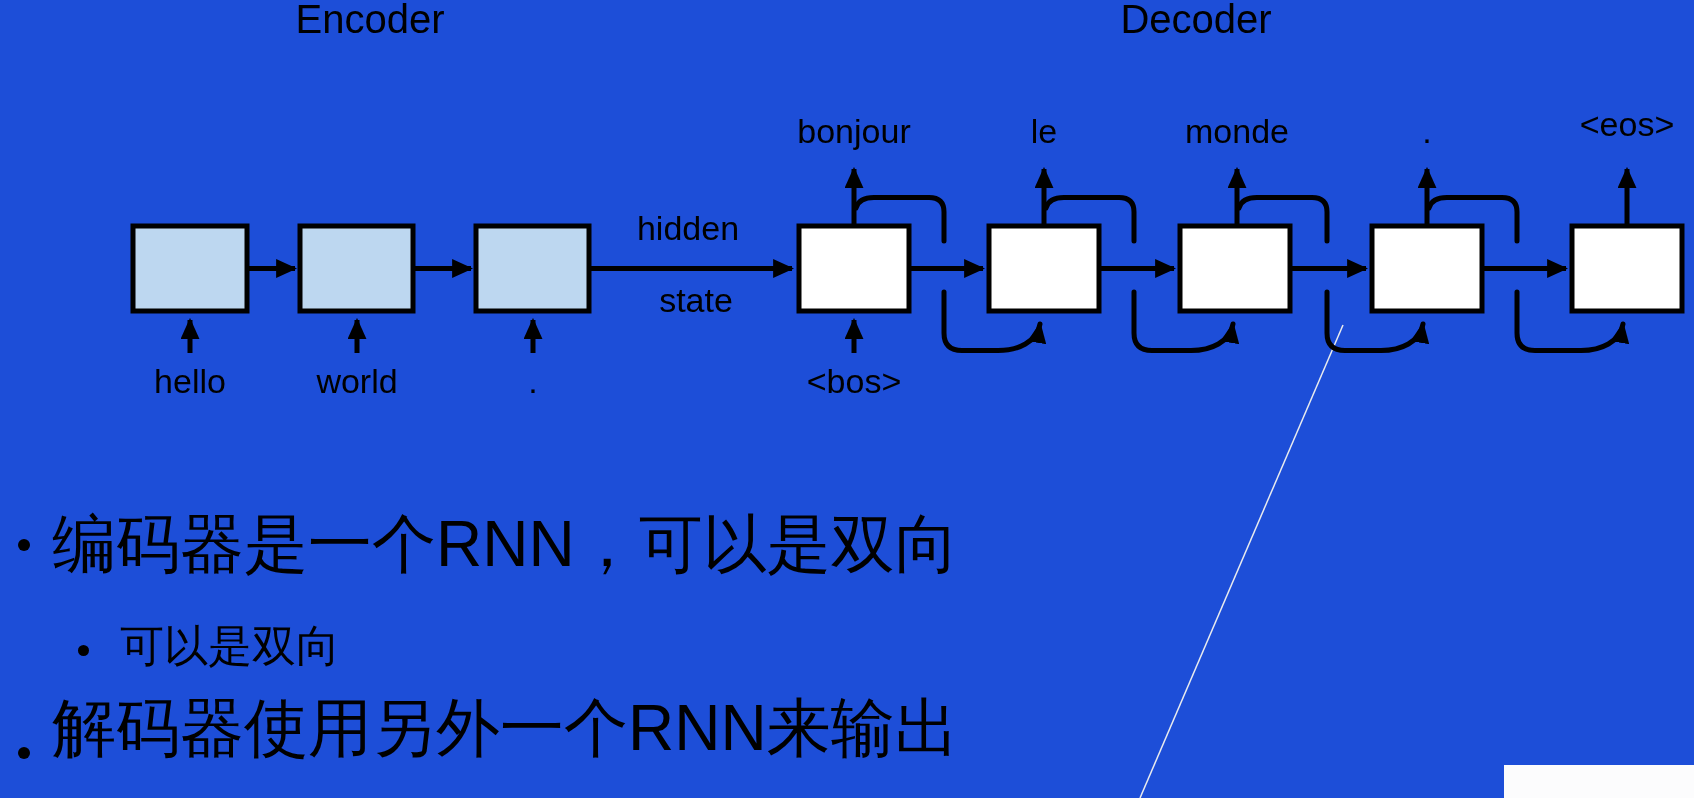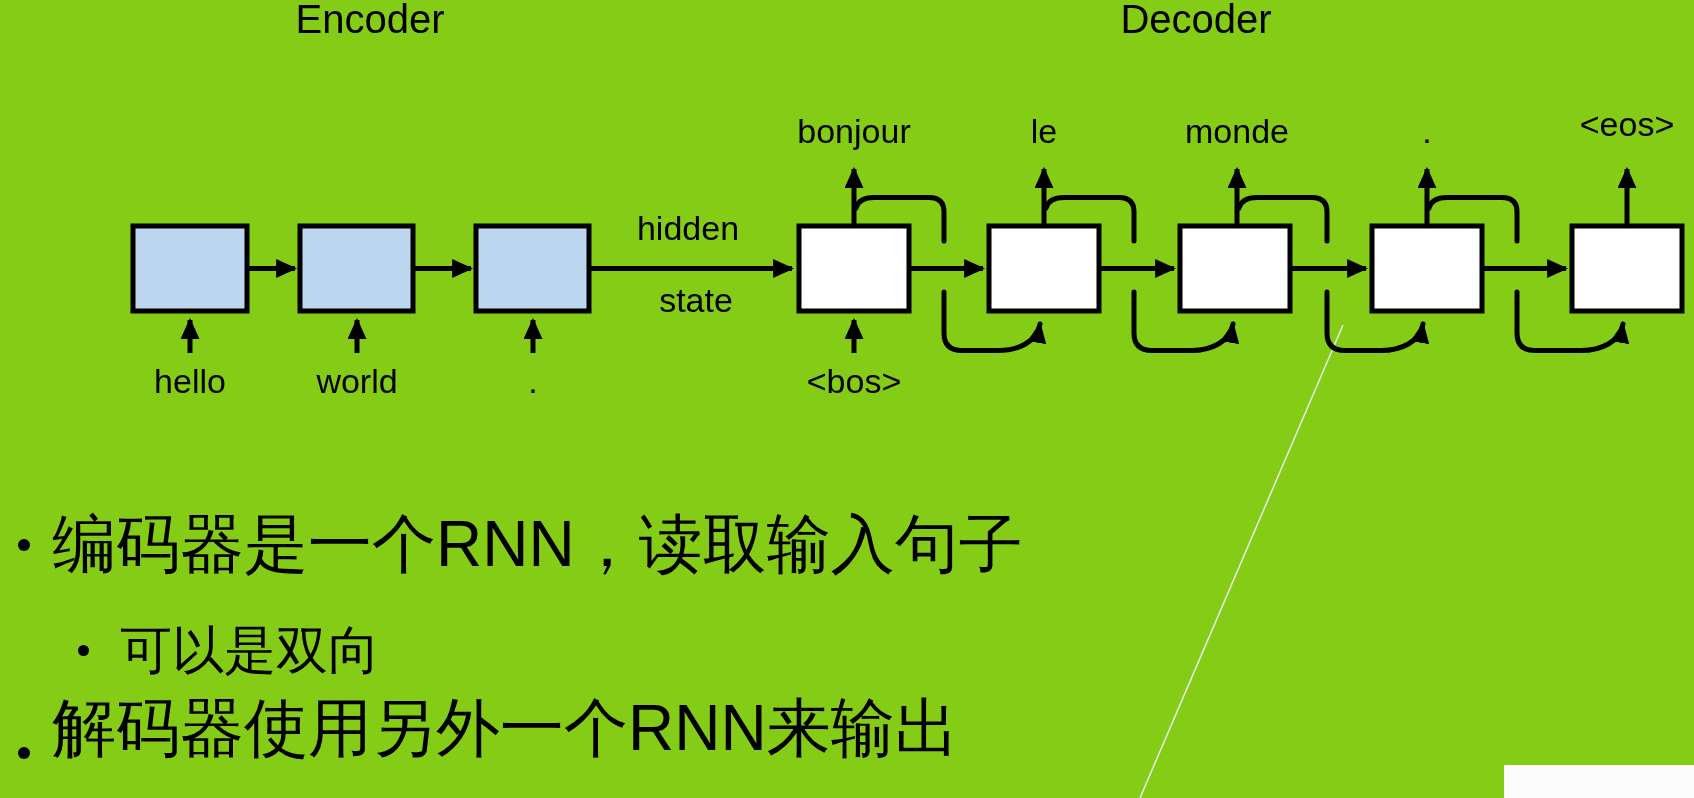--- a/index.html
+++ b/index.html
@@ -4,21 +4,21 @@
 <style>
   html, body {
     margin: 0;
     padding: 0;
     background: #ffffff;
   }
   .stage {
     position: relative;
     width: 1694px;
     height: 798px;
-    background: #84cc16;
+    background: #1d4ed8;
     overflow: hidden;
     font-family: "Liberation Sans", sans-serif;
   }
   .diagram-svg {
     position: absolute;
     left: 0;
     top: 0;
   }
   .decor-svg {
     position: absolute;
@@ -33,21 +33,21 @@
   }
   .bullet-text {
     position: absolute;
     color: #000;
     font-weight: 300;
     line-height: 1;
     white-space: nowrap;
     letter-spacing: 0px;
   }
   .bt-large { font-size: 64px; }
-  .bt-small { font-size: 52px; }
+  .bt-small { font-size: 44px; }
   .corner-shade {
     position: absolute;
     left: 1504px;
     top: 765px;
     width: 190px;
     height: 33px;
     background: #fcfcfd;
   }
   svg text {
     fill: #000;
@@ -144,21 +144,21 @@
     <g>
       <text class="diag-label" x="854" y="143" text-anchor="middle">bonjour</text>
       <text class="diag-label" x="1044" y="143" text-anchor="middle">le</text>
       <text class="diag-label" x="1237" y="143" text-anchor="middle">monde</text>
       <text class="diag-label" x="1427" y="143" text-anchor="middle">.</text>
       <text class="diag-label" x="1627" y="136" text-anchor="middle">&lt;eos&gt;</text>
     </g>
   </svg>
 
   <div class="bullet-dot" style="left:18px; top:539px; width:12px; height:12px;"></div>
-  <div class="bullet-text bt-large" style="left:52px; top:512px;">编码器是一个RNN，读取输入句子</div>
+  <div class="bullet-text bt-large" style="left:52px; top:512px;">编码器是一个RNN，可以是双向</div>
 
   <div class="bullet-dot" style="left:78px; top:645px; width:11px; height:11px;"></div>
   <div class="bullet-text bt-small" style="left:120px; top:624px;">可以是双向</div>
 
   <div class="bullet-dot" style="left:18px; top:747px; width:12px; height:12px;"></div>
   <div class="bullet-text bt-large" style="left:52px; top:696px;">解码器使用另外一个RNN来输出</div>
 
 </div>
 
 </body></html>

